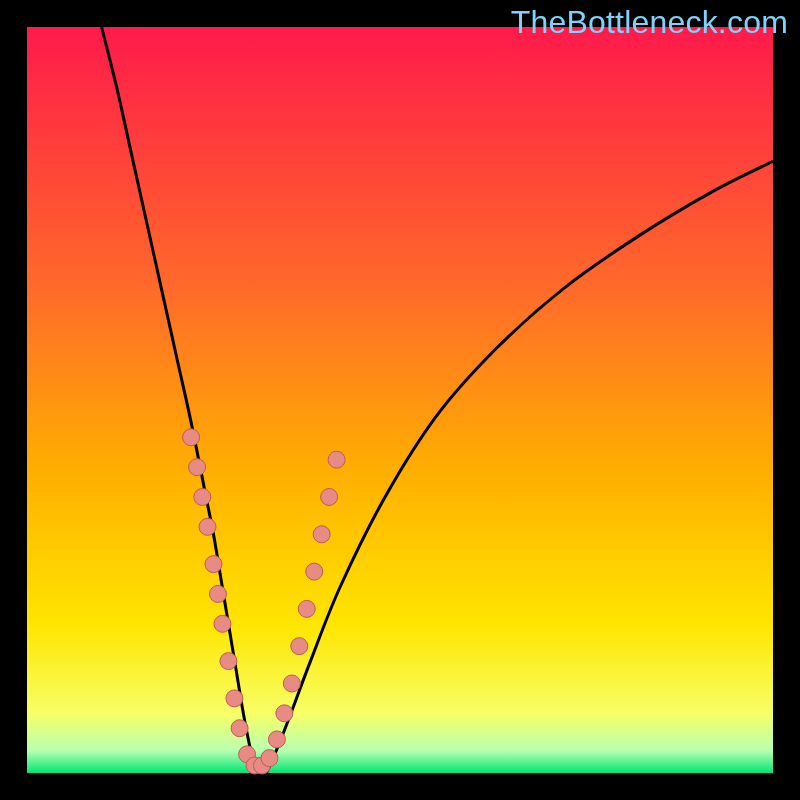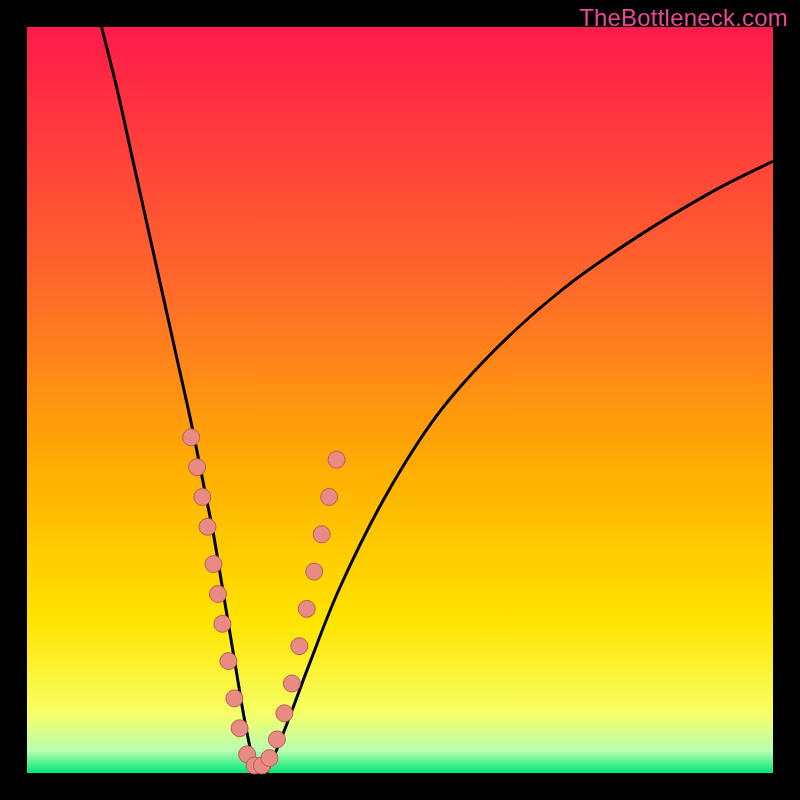--- a/index.html
+++ b/index.html
@@ -26,22 +26,22 @@
       var(--c-mid3) 80%,
       var(--c-low1) 92%,
       var(--c-low2) 97%,
       var(--c-bottom) 100%
     );
   }
   .watermark {
     position: absolute;
     top: 4px;
     right: 12px;
-    color: #ec4899;
-    font-size: 24px;
+    color: #7dd3fc;
+    font-size: 32px;
     font-weight: 500;
     letter-spacing: 0.2px;
     user-select: none;
   }
   svg.curve {
     position: absolute;
     inset: 0;
     width: 100%;
     height: 100%;
     overflow: visible;

